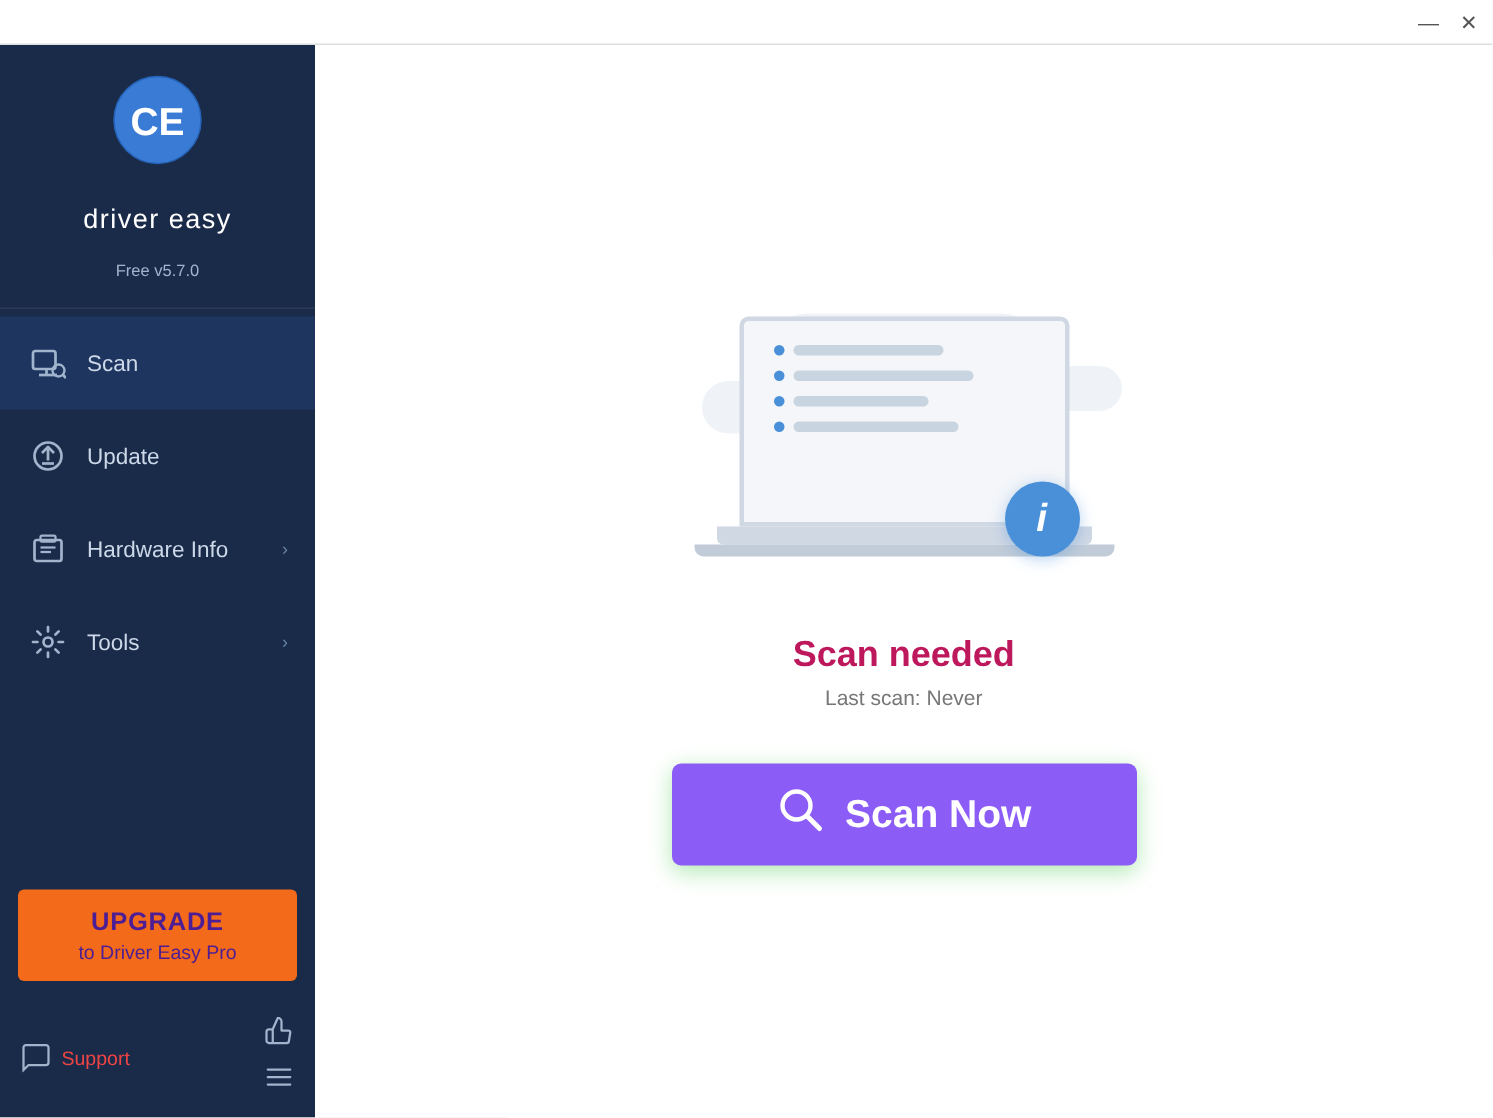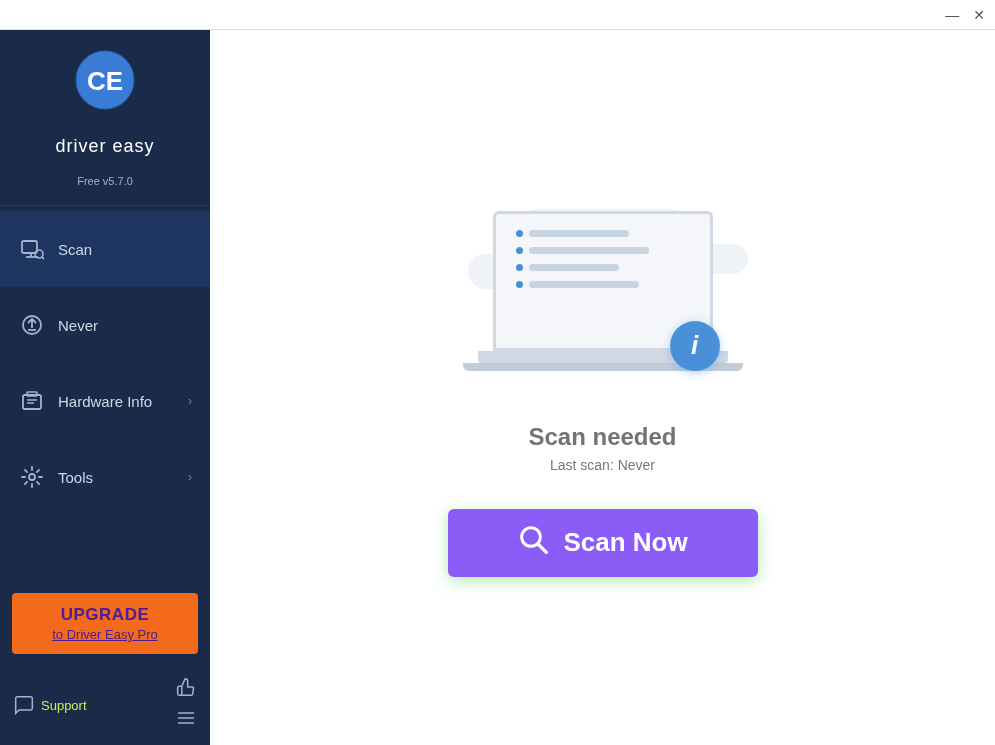--- a/index.html
+++ b/index.html
@@ -83,21 +83,21 @@
     
     .nav-items {
       flex: 1;
       padding-top: 5px;
     }
 
     .nav-item {
       display: flex;
       align-items: center;
       padding: 0 18px;
-      height: 76px;
+      height: 62px;
       color: #ccd8e8;
       cursor: pointer;
       position: relative;
       font-size: 15px;
       transition: background 0.15s;
     }
     .nav-item.active {
       background: #1e3560;
     }
     .nav-item .nav-icon {
@@ -129,34 +129,33 @@
       color: #4c1d95;
     }
     .upgrade-btn .upgrade-line1 {
       font-size: 17px;
       font-weight: 700;
       letter-spacing: 0.5px;
     }
     .upgrade-btn .upgrade-line2 {
       font-size: 13px;
       margin-top: 2px;
-      text-decoration: underline;
     }
 
     
     .sidebar-bottom {
       padding: 8px 14px 12px;
       display: flex;
       align-items: center;
       justify-content: space-between;
     }
     .support-item {
       display: flex;
       align-items: center;
-      color: #bef264;
+      color: #ef4444;
       cursor: pointer;
       font-size: 13px;
       gap: 7px;
     }
     .sidebar-bottom-icons {
       display: flex;
       flex-direction: column;
       gap: 6px;
       align-items: flex-end;
     }
@@ -265,21 +264,21 @@
       opacity: 0.7;
     }
     .blob-1 { width: 180px; height: 50px; top: 10px; left: 50%; transform: translateX(-50%); border-radius: 25px; }
     .blob-2 { width: 140px; height: 35px; top: 55px; left: 20px; border-radius: 20px; }
     .blob-3 { width: 80px; height: 30px; top: 45px; right: 10px; border-radius: 15px; }
 
     
     .scan-title {
       font-size: 24px;
       font-weight: 700;
-      color: #737373;
+      color: #be185d;
       margin-bottom: 6px;
     }
     .scan-subtitle {
       font-size: 14px;
       color: #777;
       margin-bottom: 36px;
     }
 
     
     .scan-now-btn {
@@ -345,21 +344,21 @@
 
       <div class="nav-item">
         <div class="nav-icon">
           <svg width="24" height="24" viewBox="0 0 24 24" fill="none" xmlns="http://www.w3.org/2000/svg">
             <circle cx="12" cy="12" r="9" stroke="#a0b4cc" stroke-width="1.8" fill="none"></circle>
             <path d="M8 10 L12 6 L16 10" stroke="#a0b4cc" stroke-width="1.8" fill="none" stroke-linejoin="round"></path>
             <path d="M12 6 L12 15" stroke="#a0b4cc" stroke-width="1.8"></path>
             <path d="M8 17 L16 17" stroke="#a0b4cc" stroke-width="1.8"></path>
           </svg>
         </div>
-        <span class="nav-label">Never</span>
+        <span class="nav-label">Update</span>
       </div>
 
       <div class="nav-item">
         <div class="nav-icon">
           <svg width="24" height="24" viewBox="0 0 24 24" fill="none" xmlns="http://www.w3.org/2000/svg">
             <rect x="3" y="6" width="18" height="14" rx="1.5" stroke="#a0b4cc" stroke-width="1.8" fill="none"></rect>
             <rect x="7" y="3" width="10" height="4" rx="1" stroke="#a0b4cc" stroke-width="1.5" fill="none"></rect>
             <line x1="7" y1="11" x2="17" y2="11" stroke="#a0b4cc" stroke-width="1.5"></line>
             <line x1="7" y1="14" x2="14" y2="14" stroke="#a0b4cc" stroke-width="1.5"></line>
           </svg>

